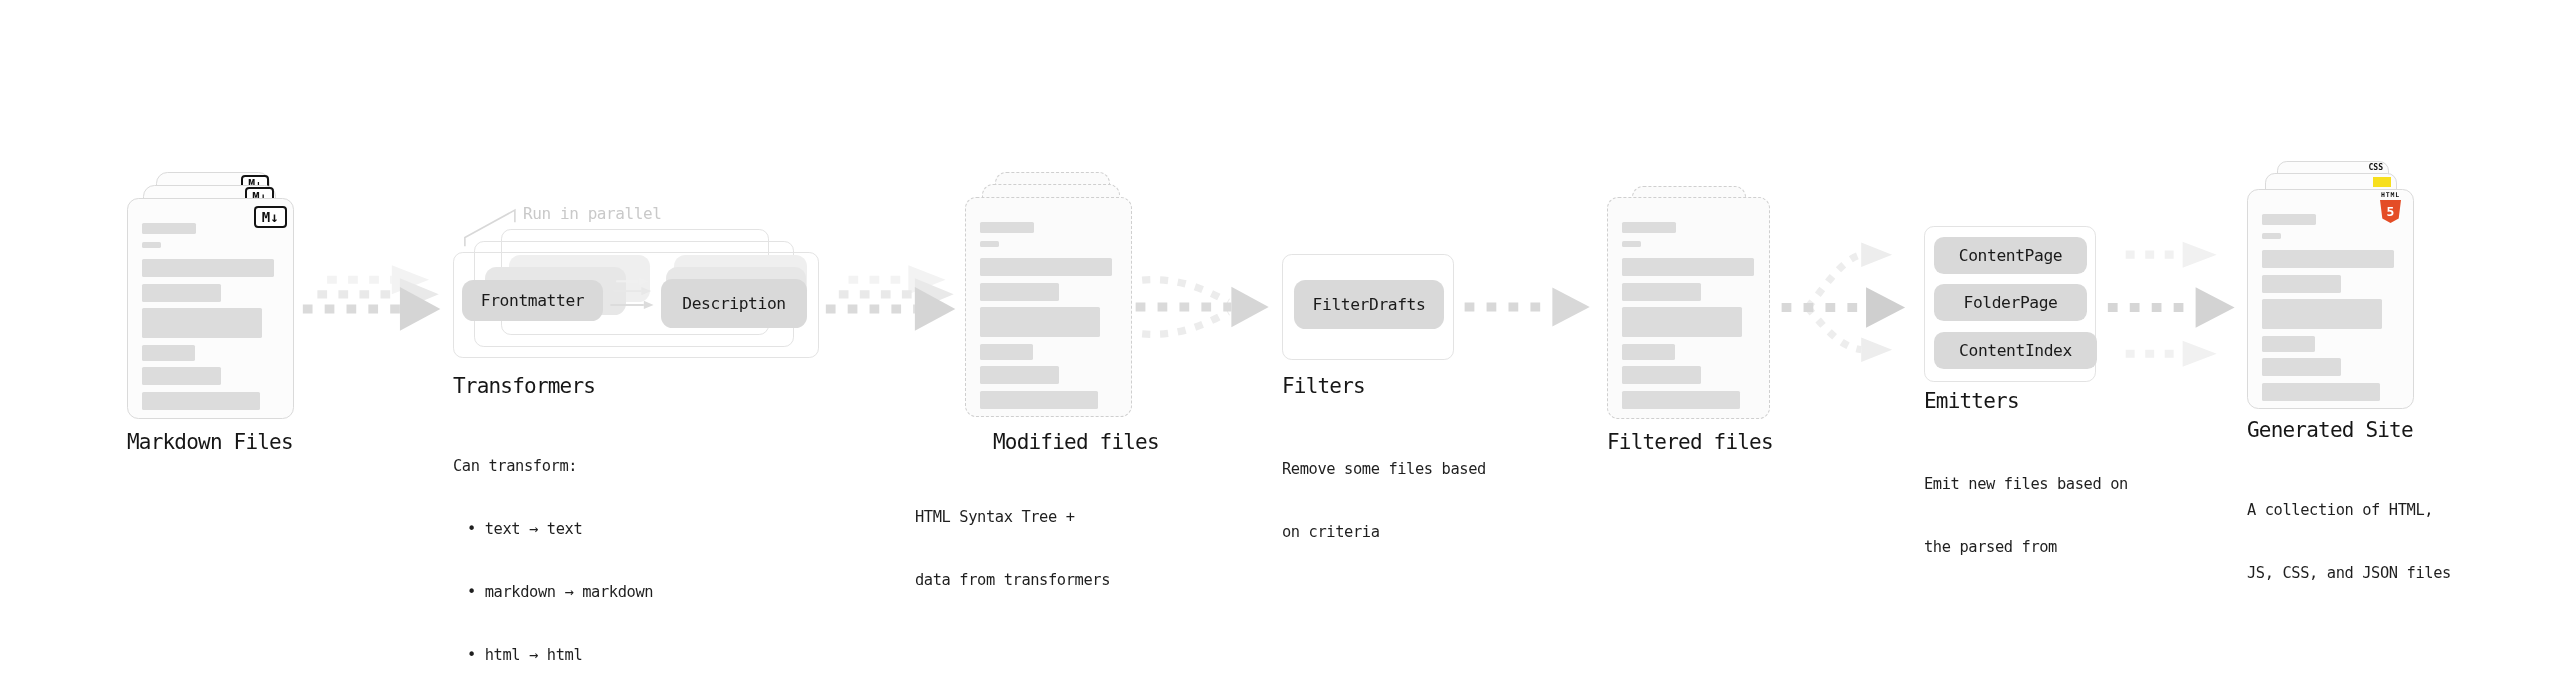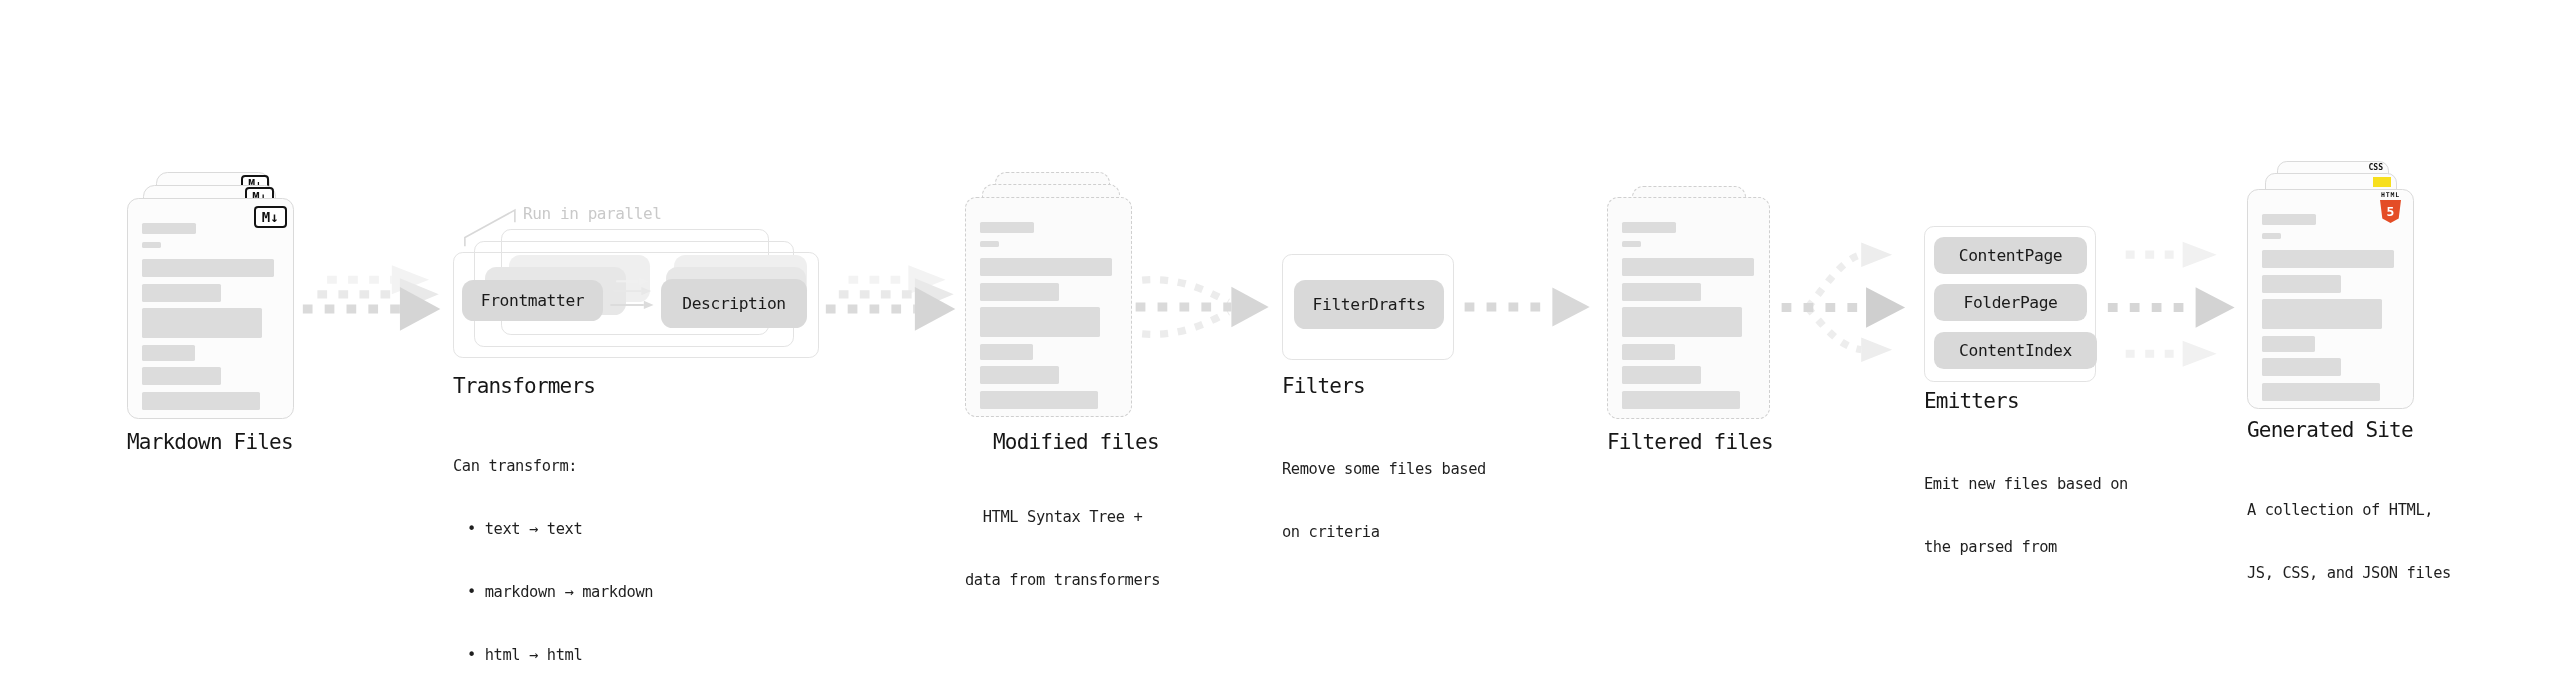--- a/index.html
+++ b/index.html
@@ -136,21 +136,21 @@
       <div class="bar b2"></div>
       <div class="bar b3"></div>
       <div class="bar b4"></div>
       <div class="bar b5"></div>
       <div class="bar b6"></div>
       <div class="bar b7"></div>
       <div class="bar b8"></div>
     </div>
   </div>
   <div class="abs title" style="left:965px;top:432px;margin-left:28px;">Modified files</div>
-  <div class="abs desc" style="left:965px;top:465px;text-align:center;">
+  <div class="abs desc" style="left:915px;top:465px;">
     <div>HTML Syntax Tree +</div>
     <div>data from transformers</div>
   </div>
 </div>
 
 <svg class="abs" style="left:1134px;top:264px;" width="138" height="86" viewBox="0 0 170 106">
   <path d="M10,20 C52,16 86,30 116,47" stroke="#ececec" stroke-width="9" stroke-dasharray="10 12" fill="none"></path>
   <path d="M10,86 C52,90 86,76 116,59" stroke="#ececec" stroke-width="9" stroke-dasharray="10 12" fill="none"></path>
   <line x1="2" y1="53" x2="120" y2="53" stroke="#dadada" stroke-width="11" stroke-dasharray="12 15"></line>
   <polygon points="120,28 120,78 166,53" fill="#d6d6d6"></polygon>

